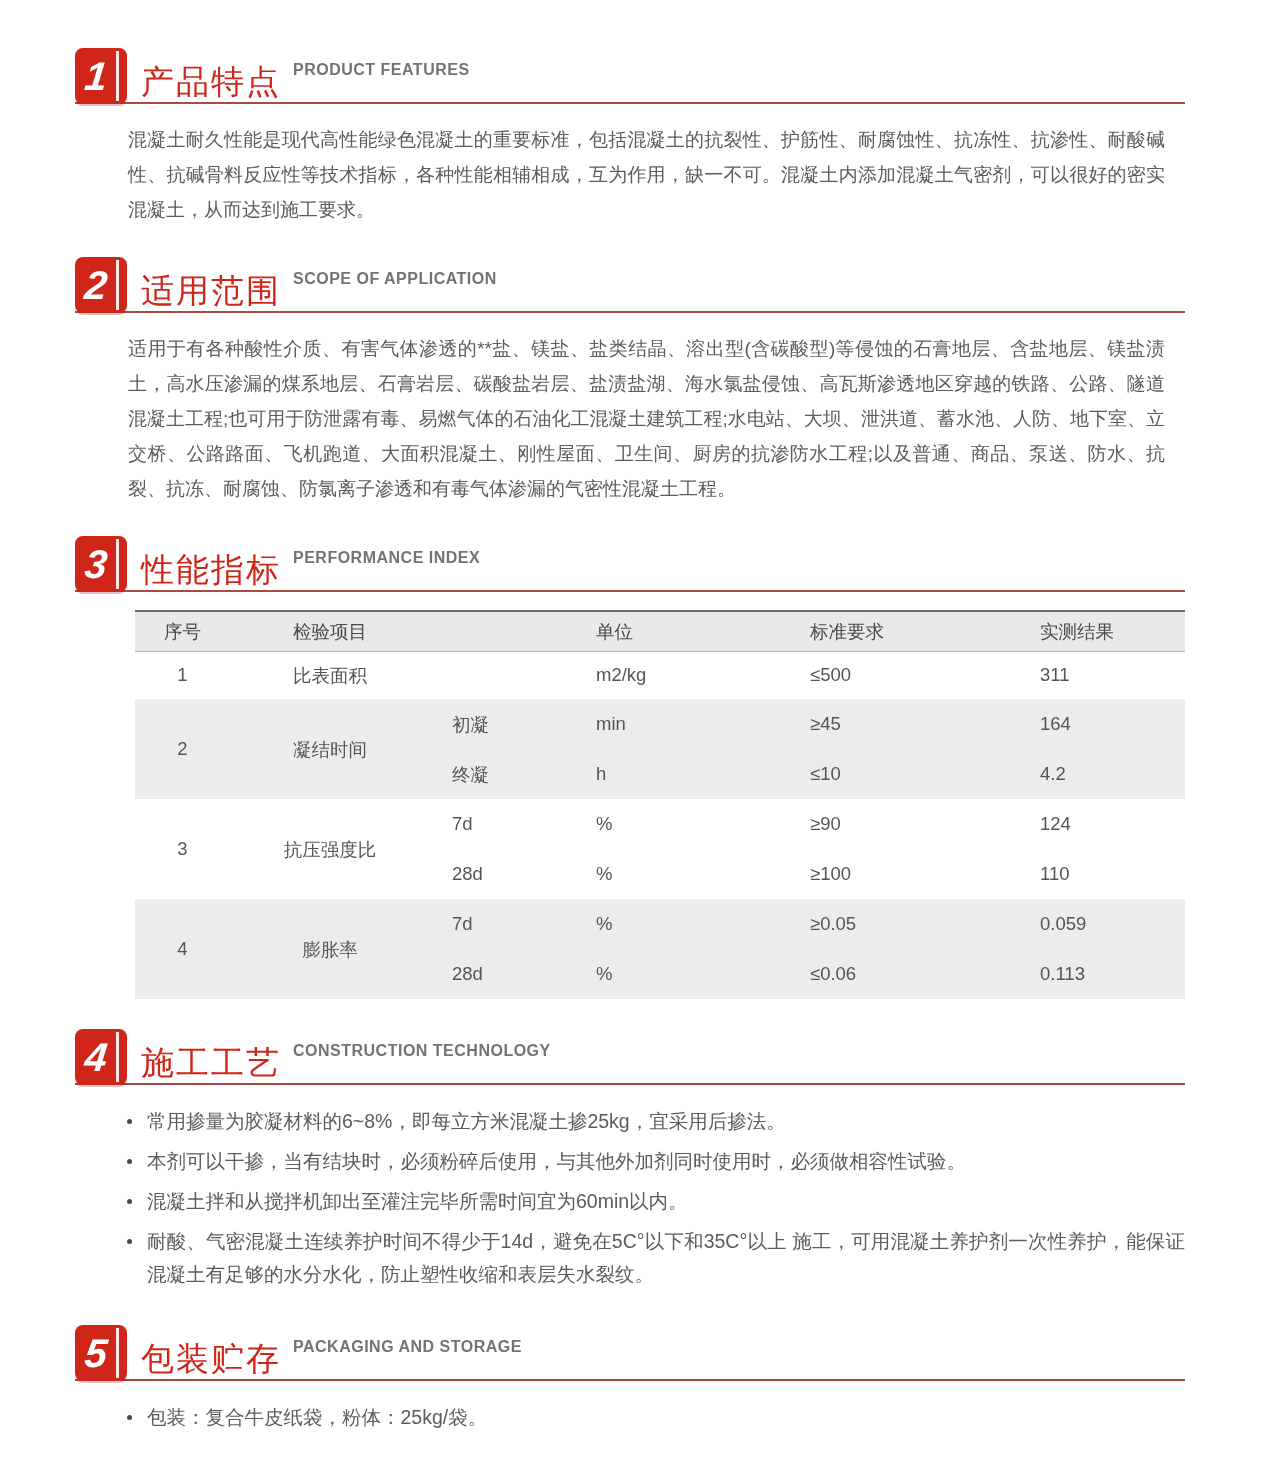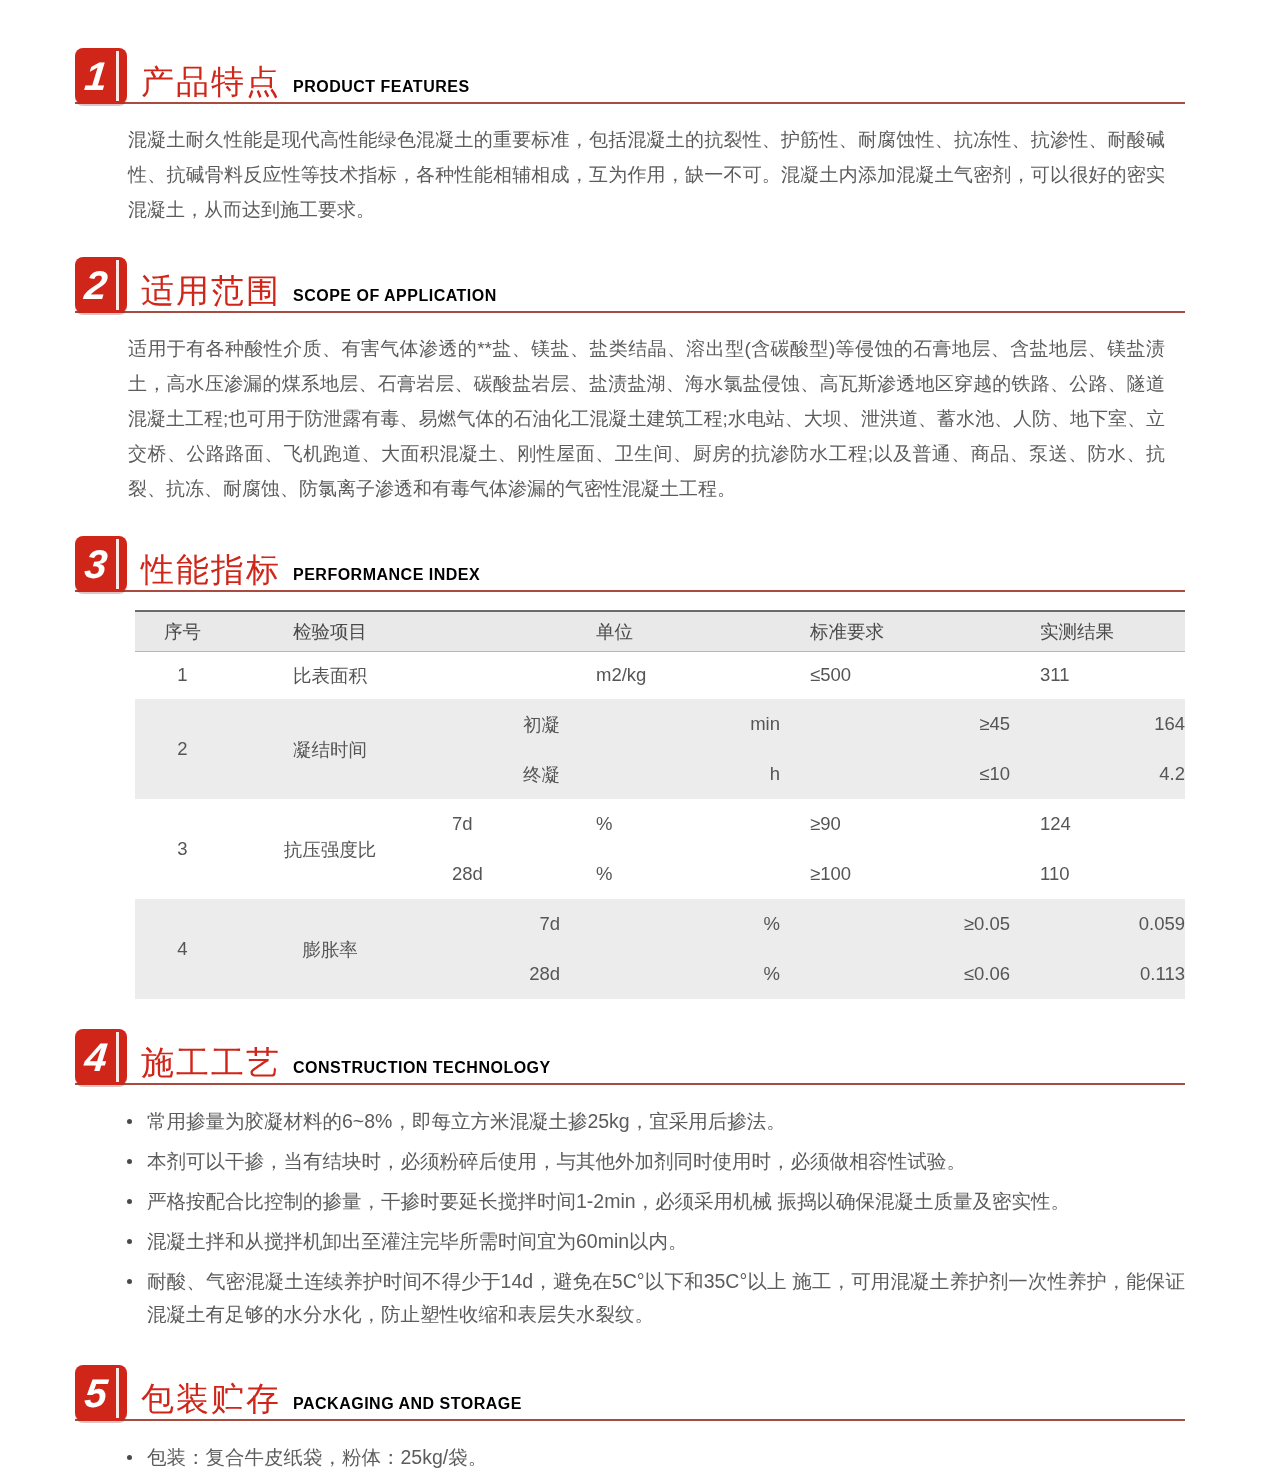--- a/index.html
+++ b/index.html
@@ -57,25 +57,25 @@
   .title-zh {
     color: #d0261a;
     font-size: 33px;
     font-weight: normal;
     letter-spacing: 2px;
     margin-left: 14px;
     padding-bottom: 4px;
     line-height: 1;
   }
   .title-en {
-    color: #000000;
+    color: #737373;
     font-size: 16px;
     font-weight: bold;
     margin-left: 12px;
-    padding-bottom: 7px;
+    padding-bottom: 24px;
     line-height: 1;
     letter-spacing: .5px;
   }
 
   
   .para {
     margin: 18px 0 0 53px;
     width: 1037px;
     font-size: 19px;
     line-height: 35px;
@@ -100,21 +100,21 @@
   }
   table.perf .c1 { text-align: center; }
   table.perf .c2 { text-align: center; }
   table.perf .c3 { padding-left: 22px; }
   table.perf .c4 { padding-left: 36px; margin-top: 32px; }
   table.perf .c5 { padding-left: 30px; }
   table.perf .c6 { padding-left: 30px; }
   tr.t-head { height: 40px; background: #e9e9e9; border-bottom: 1px solid #b7b7b7; color: #4a4a4a; }
   tr.t-row  { height: 48px; }
   tr.t-sub  { height: 50px; }
-  tr.gray td { background: #ececec; text-align: right; }
+  tr.gray td { background: #ececec; }
 
   
   ul.bullets {
     list-style: none;
     margin: 20px 0 8px 50px;
     width: 1060px;
   }
   ul.bullets li {
     position: relative;
     padding-left: 22px;
@@ -247,21 +247,20 @@
     <div class="sec-header">
       <div class="badge">
         <span class="num">4</span>
       </div>
       <span class="title-zh">施工工艺</span>
       <span class="title-en">CONSTRUCTION TECHNOLOGY</span>
     </div>
     <ul class="bullets">
       <li>常用掺量为胶凝材料的6~8%，即每立方米混凝土掺25kg，宜采用后掺法。</li>
       <li>本剂可以干掺，当有结块时，必须粉碎后使用，与其他外加剂同时使用时，必须做相容性试验。</li>
-      <li>严格按配合比控制的掺量，干掺时要延长搅拌时间1-2min，必须采用机械 振捣以确保混凝土质量及密实性。</li>
       <li>混凝土拌和从搅拌机卸出至灌注完毕所需时间宜为60min以内。</li>
       <li>耐酸、气密混凝土连续养护时间不得少于14d，避免在5C°以下和35C°以上 施工，可用混凝土养护剂一次性养护，能保证混凝土有足够的水分水化，防止塑性收缩和表层失水裂纹。</li>
     </ul>
   </div>
 
   <div class="section sp-lg">
     <div class="sec-header">
       <div class="badge">
         <span class="num">5</span>
       </div>

